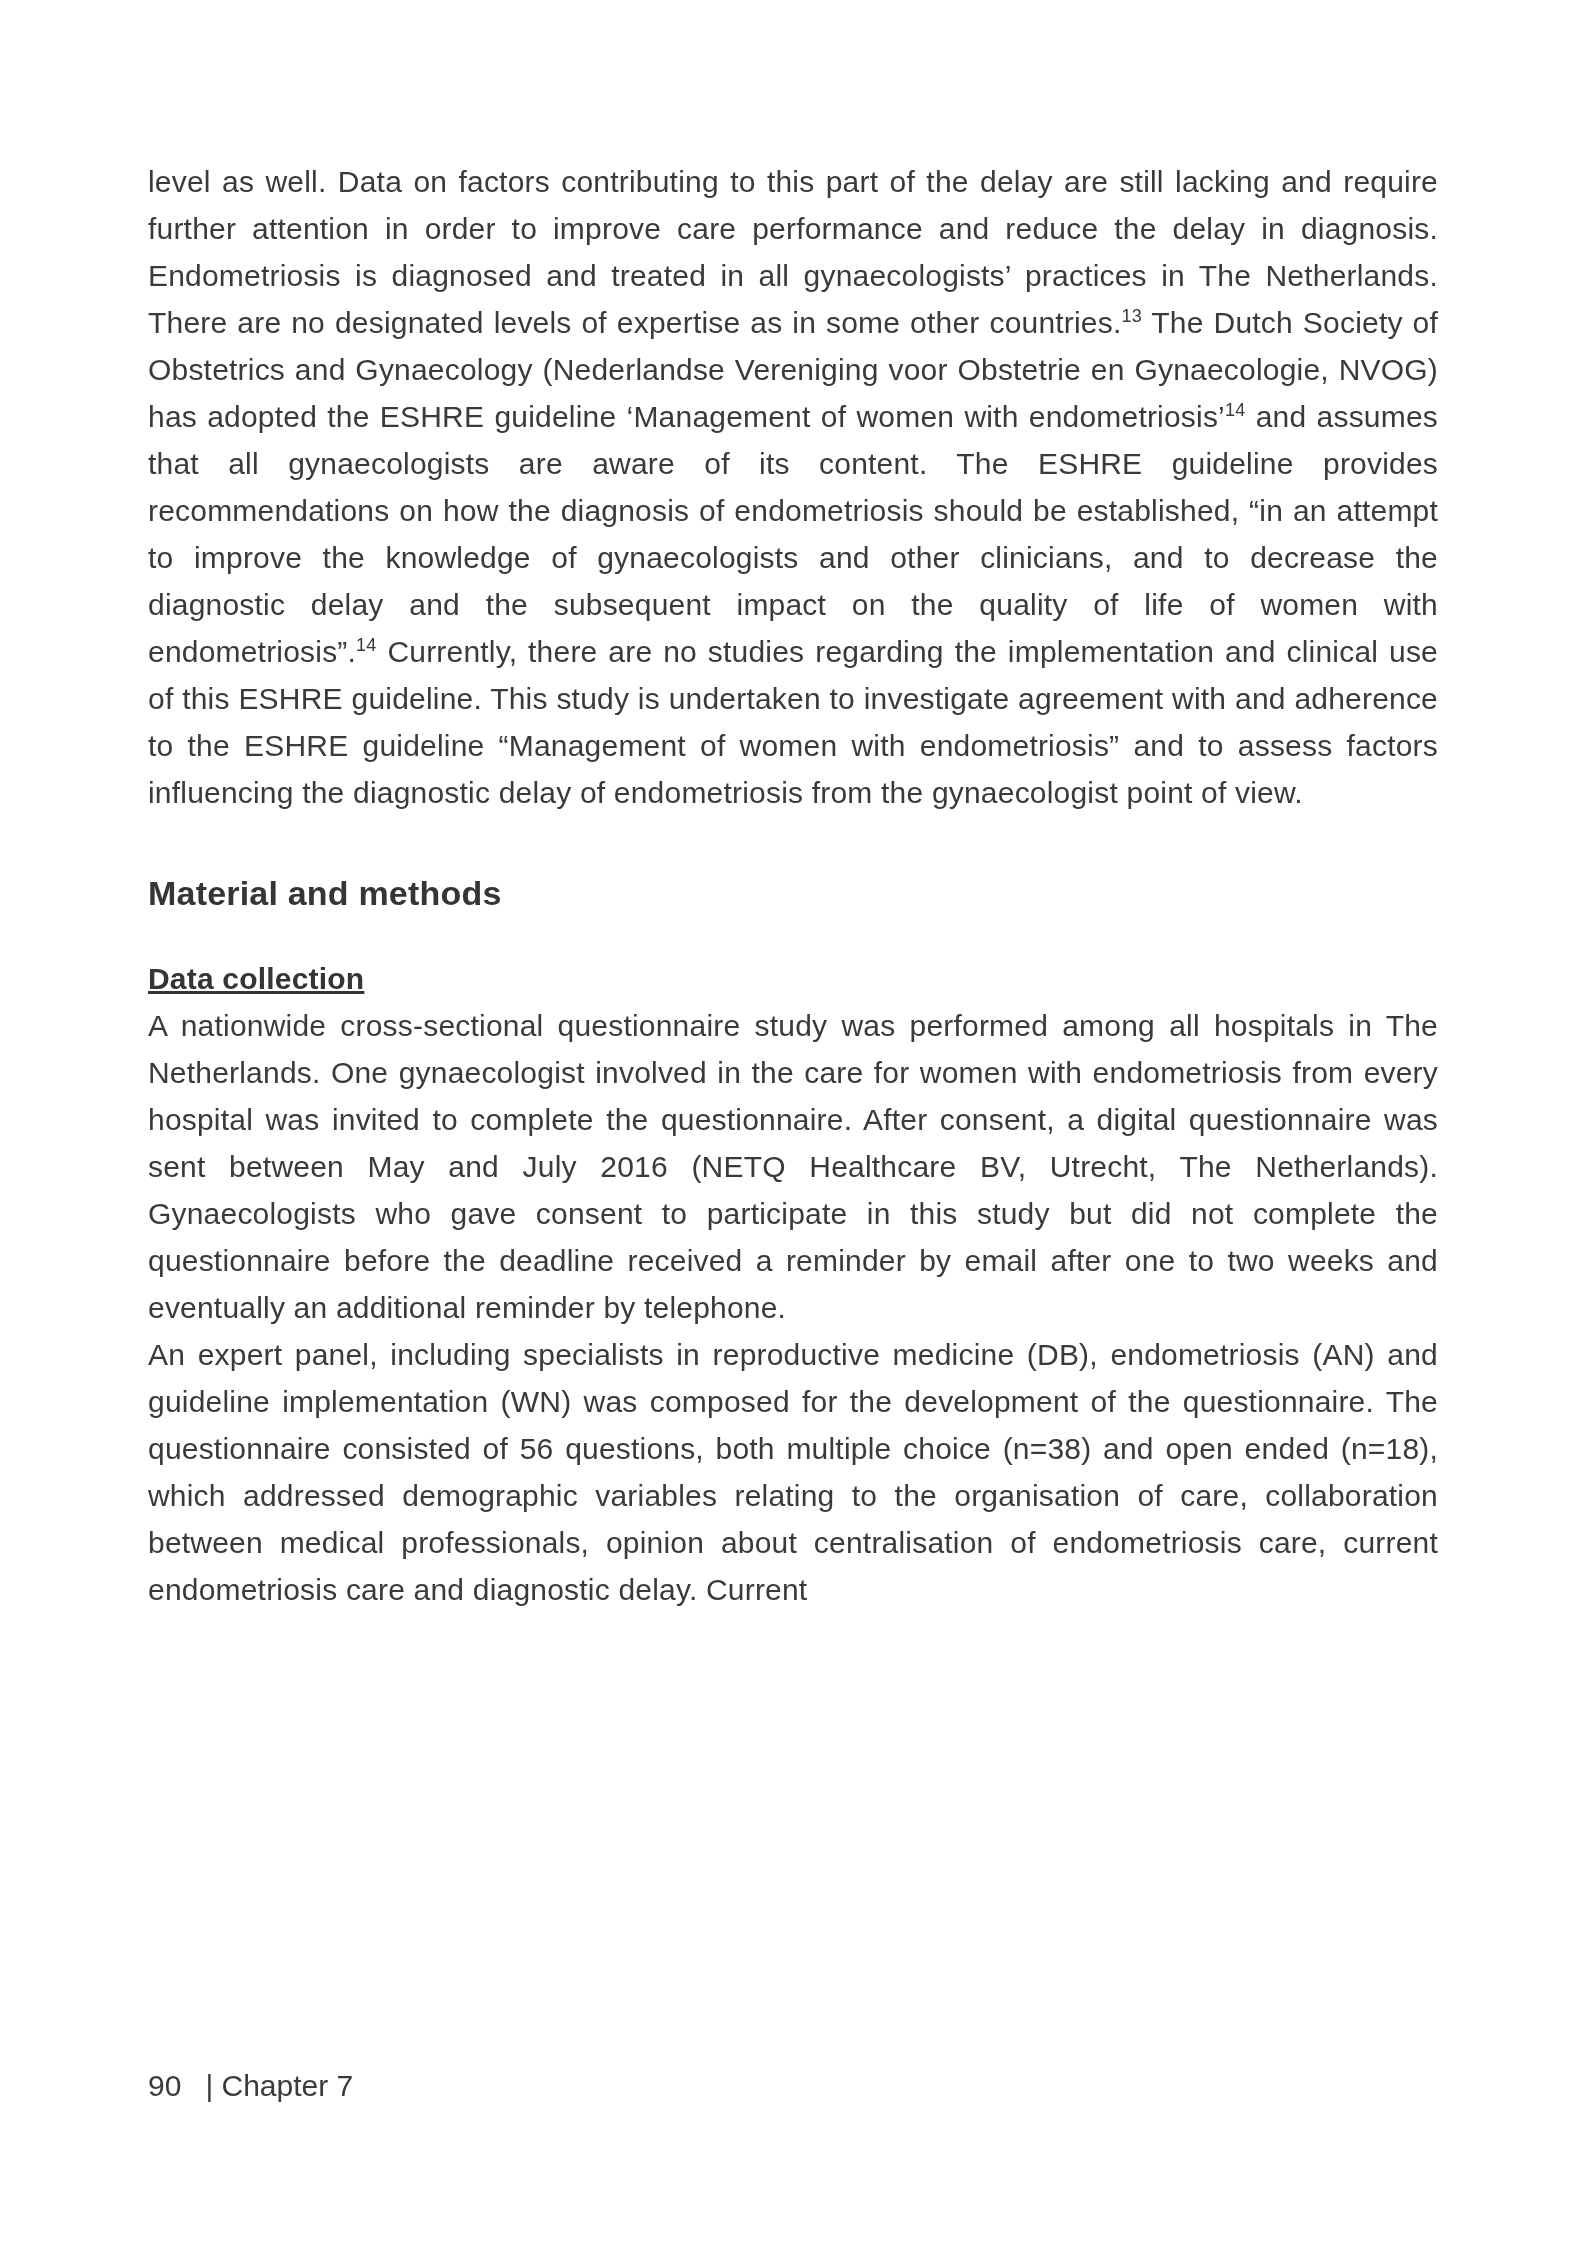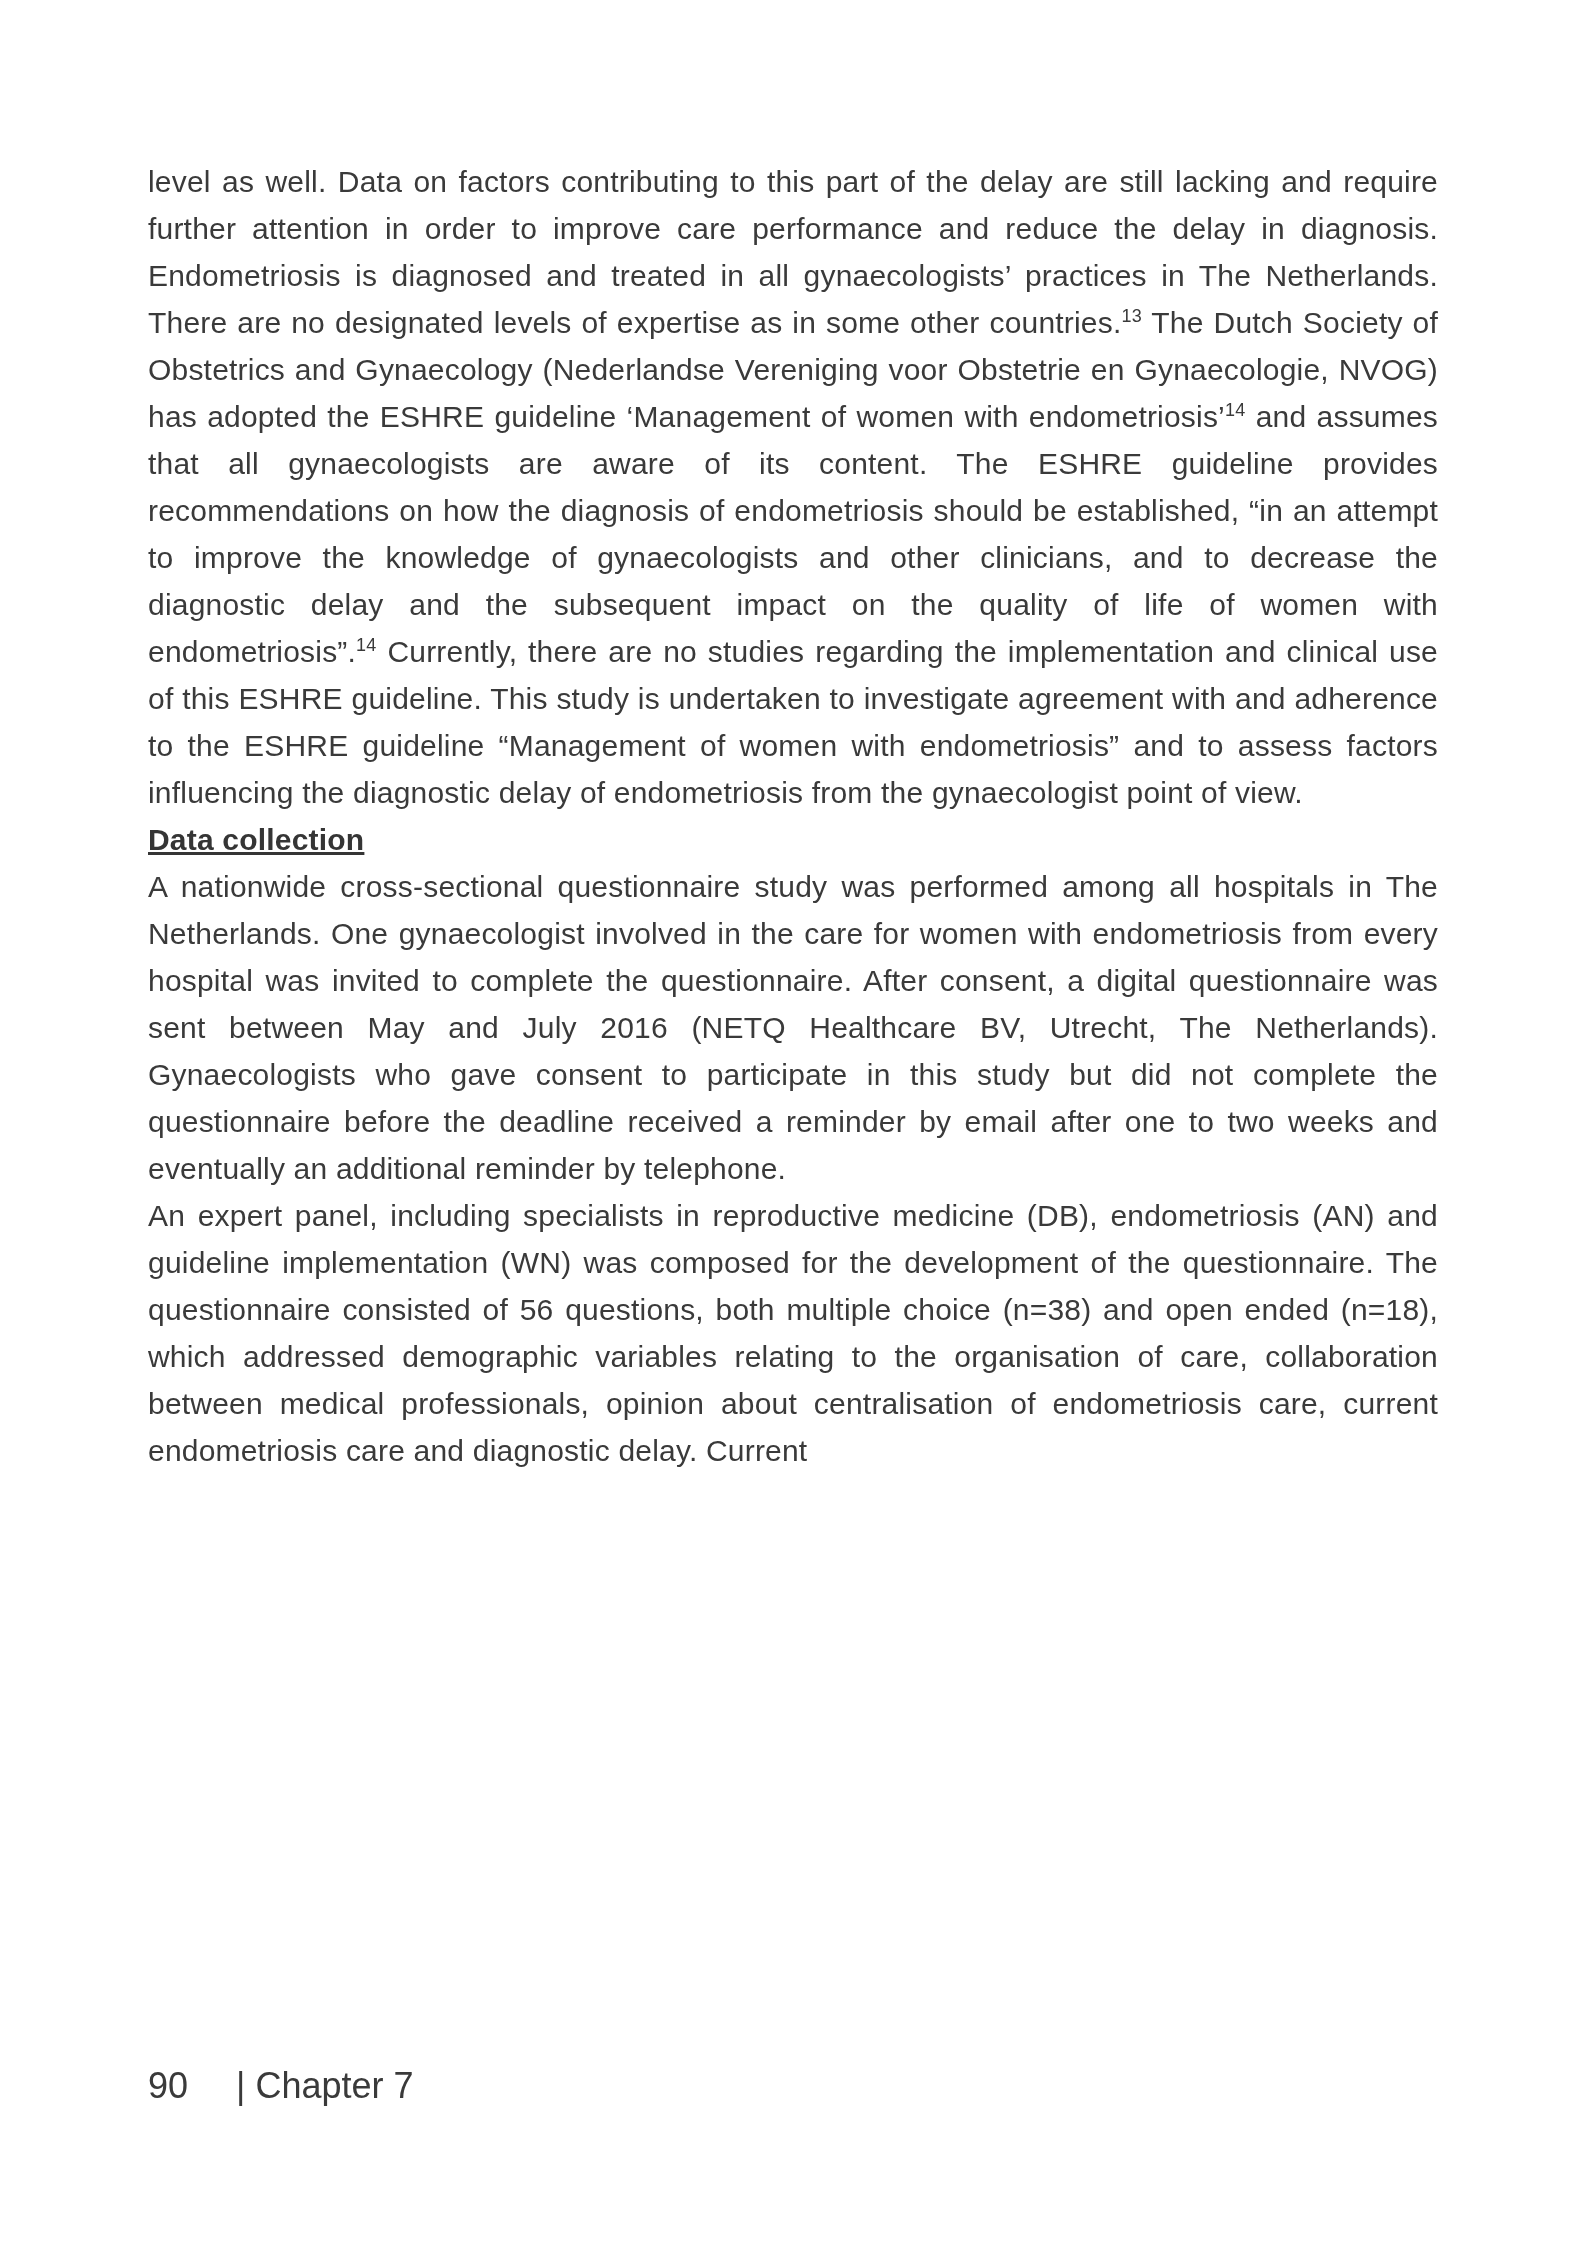--- a/index.html
+++ b/index.html
@@ -45,36 +45,37 @@
     font-weight: bold;
     color: #353535;
     margin-top: 46px;
     letter-spacing: 0.2px;
     text-decoration: underline;
   }
   .footer {
     position: absolute;
     left: 148px;
     top: 2062px;
-    font-size: 36px;
+    font-size: 30px;
     line-height: 47px;
     display: flex;
     align-items: baseline;
-    gap: 48px;
+    gap: 24px;
     color: #3a3a3a;
   }
 </style>
 </head>
 <body>
 
 <div class="page">
   <div class="content">
 
     <p class="body"><span>level as well. Data on factors contributing to this part of the delay are still lacking and require further attention in order to improve care performance and reduce the delay in diagnosis. Endometriosis is diagnosed and treated in all gynaecologists’ practices in The Netherlands. There are no designated levels of expertise as in some other countries.</span><sup class="fnref">13</sup><span> The Dutch Society of Obstetrics and Gynaecology (Nederlandse Vereniging voor Obstetrie en Gynaecologie, NVOG) has adopted the ESHRE guideline ‘Management of women with endometriosis’</span><sup class="fnref">14</sup><span> and assumes that all gynaecologists are aware of its content. The ESHRE guideline provides recommendations on how the diagnosis of endometriosis should be established, “in an attempt to improve the knowledge of gynaecologists and other clinicians, and to decrease the diagnostic delay and the subsequent impact on the quality of life of women with endometriosis”.</span><sup class="fnref">14</sup><span> Currently, there are no studies regarding the implementation and clinical use of this ESHRE guideline. This study is undertaken to investigate agreement with and adherence to the ESHRE guideline “Management of women with endometriosis” and to assess factors influencing the diagnostic delay of endometriosis from the gynaecologist point of view.</span></p>
 
+    <h1 class="section-heading">Material and methods</h1>
 
     <h2 class="sub-heading" style="margin-top:0;">Data collection</h2>
     <p class="body">A nationwide cross-sectional questionnaire study was performed among all hospitals in The Netherlands. One gynaecologist involved in the care for women with endometriosis from every hospital was invited to complete the questionnaire. After consent, a digital questionnaire was sent between May and July 2016 (NETQ Healthcare BV, Utrecht, The Netherlands). Gynaecologists who gave consent to participate in this study but did not complete the questionnaire before the deadline received a reminder by email after one to two weeks and eventually an additional reminder by telephone.</p>
 
     <p class="body">An expert panel, including specialists in reproductive medicine (DB), endometriosis (AN) and guideline implementation (WN) was composed for the development of the questionnaire. The questionnaire consisted of 56 questions, both multiple choice (n=38) and open ended (n=18), which addressed demographic variables relating to the organisation of care, collaboration between medical professionals, opinion about centralisation of endometriosis care, current endometriosis care and diagnostic delay. Current</p>
 
   </div>
 
   <div class="footer">
     <span>90</span>

